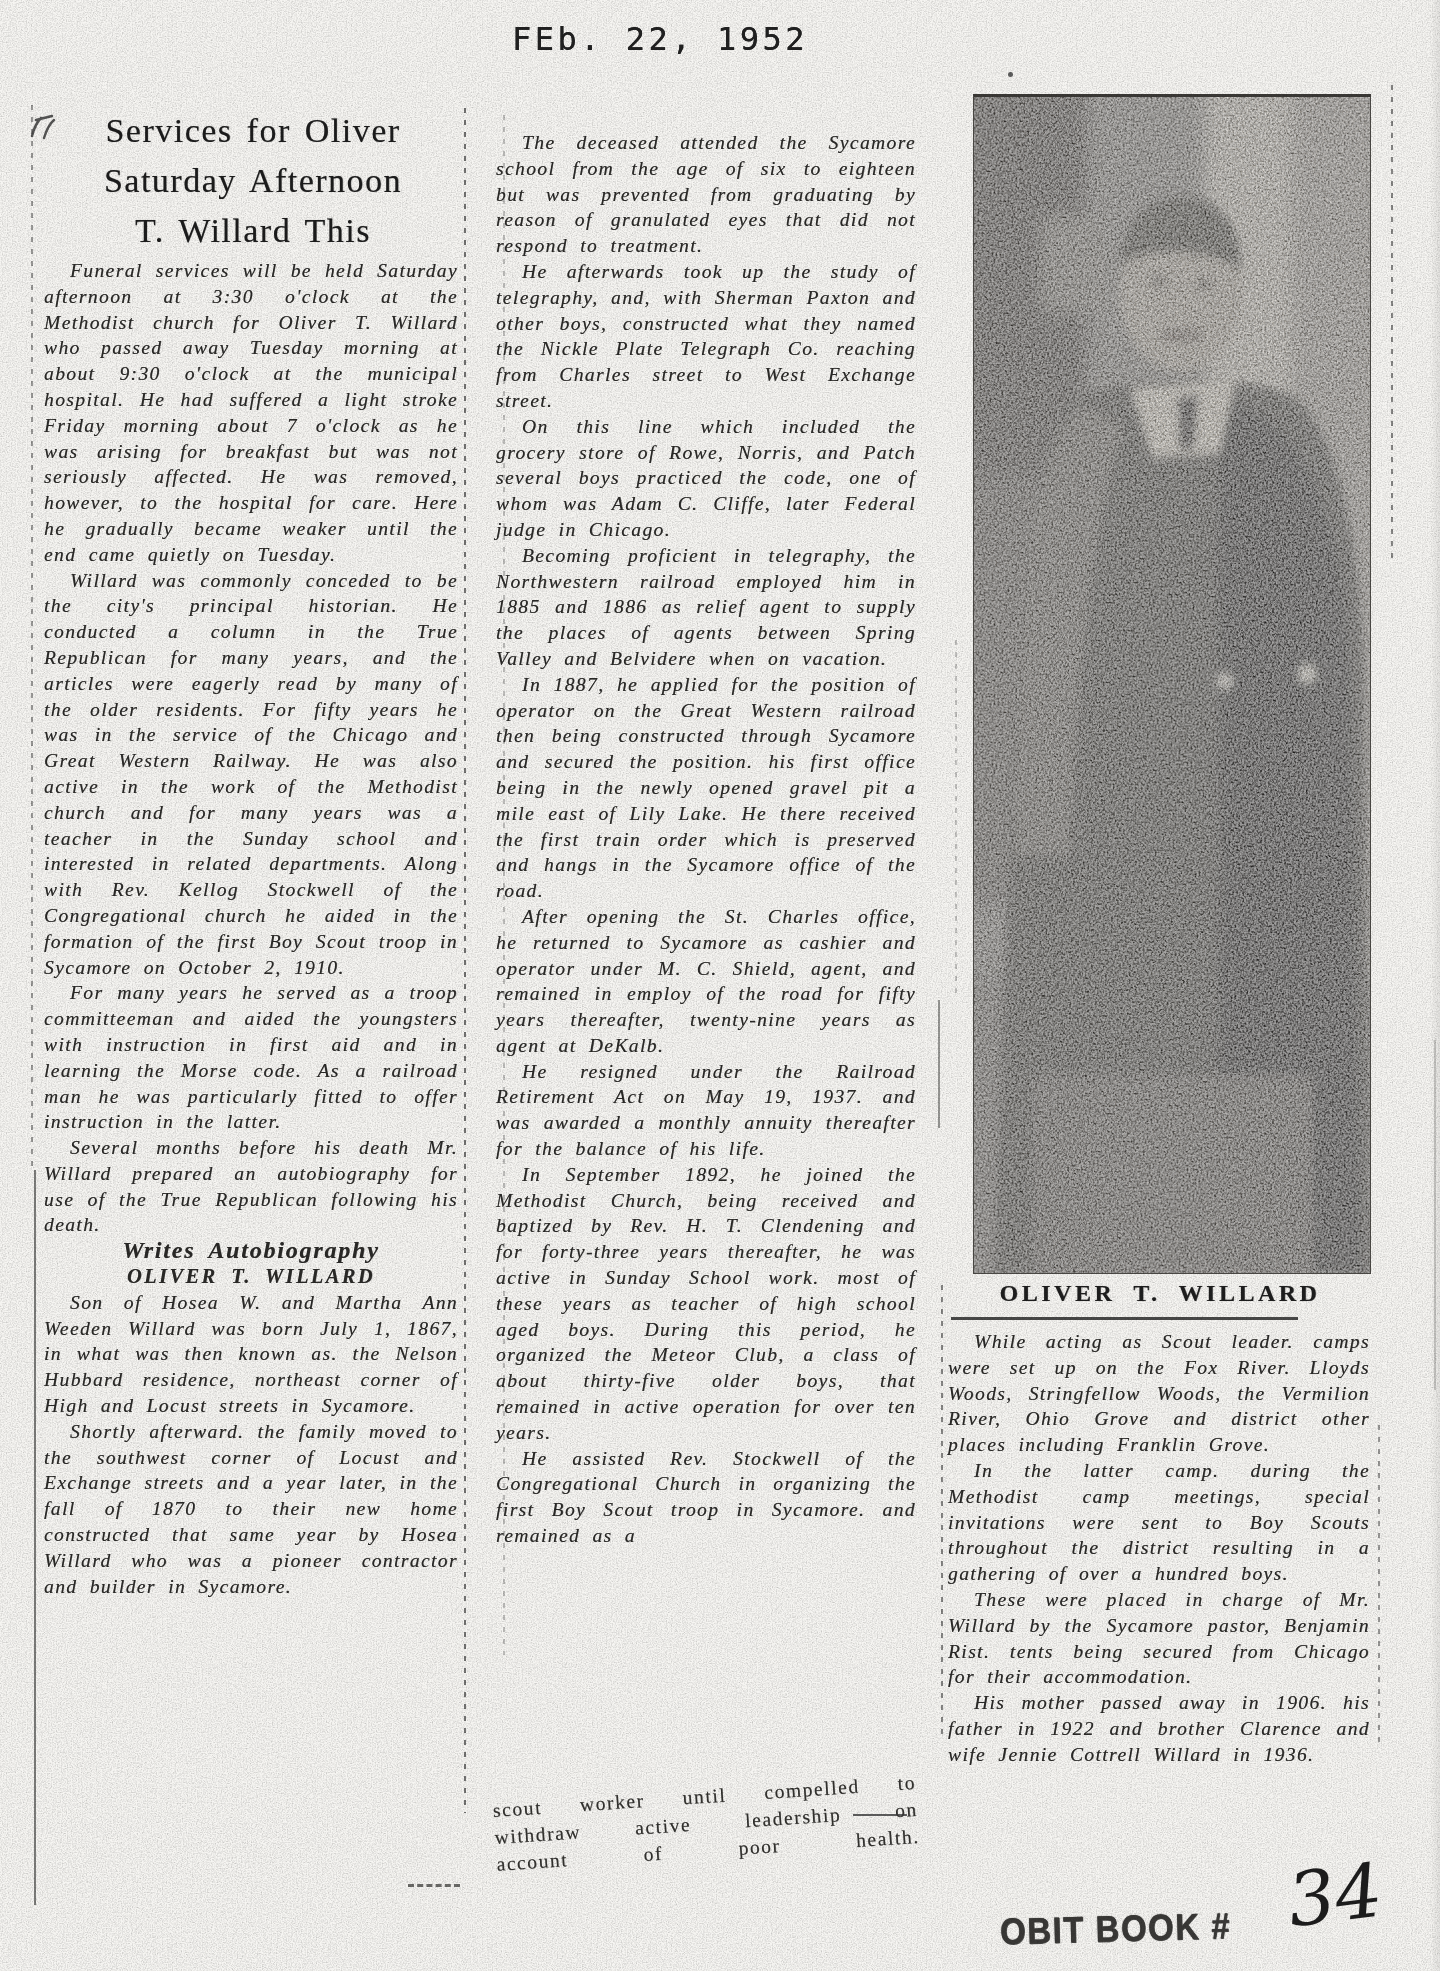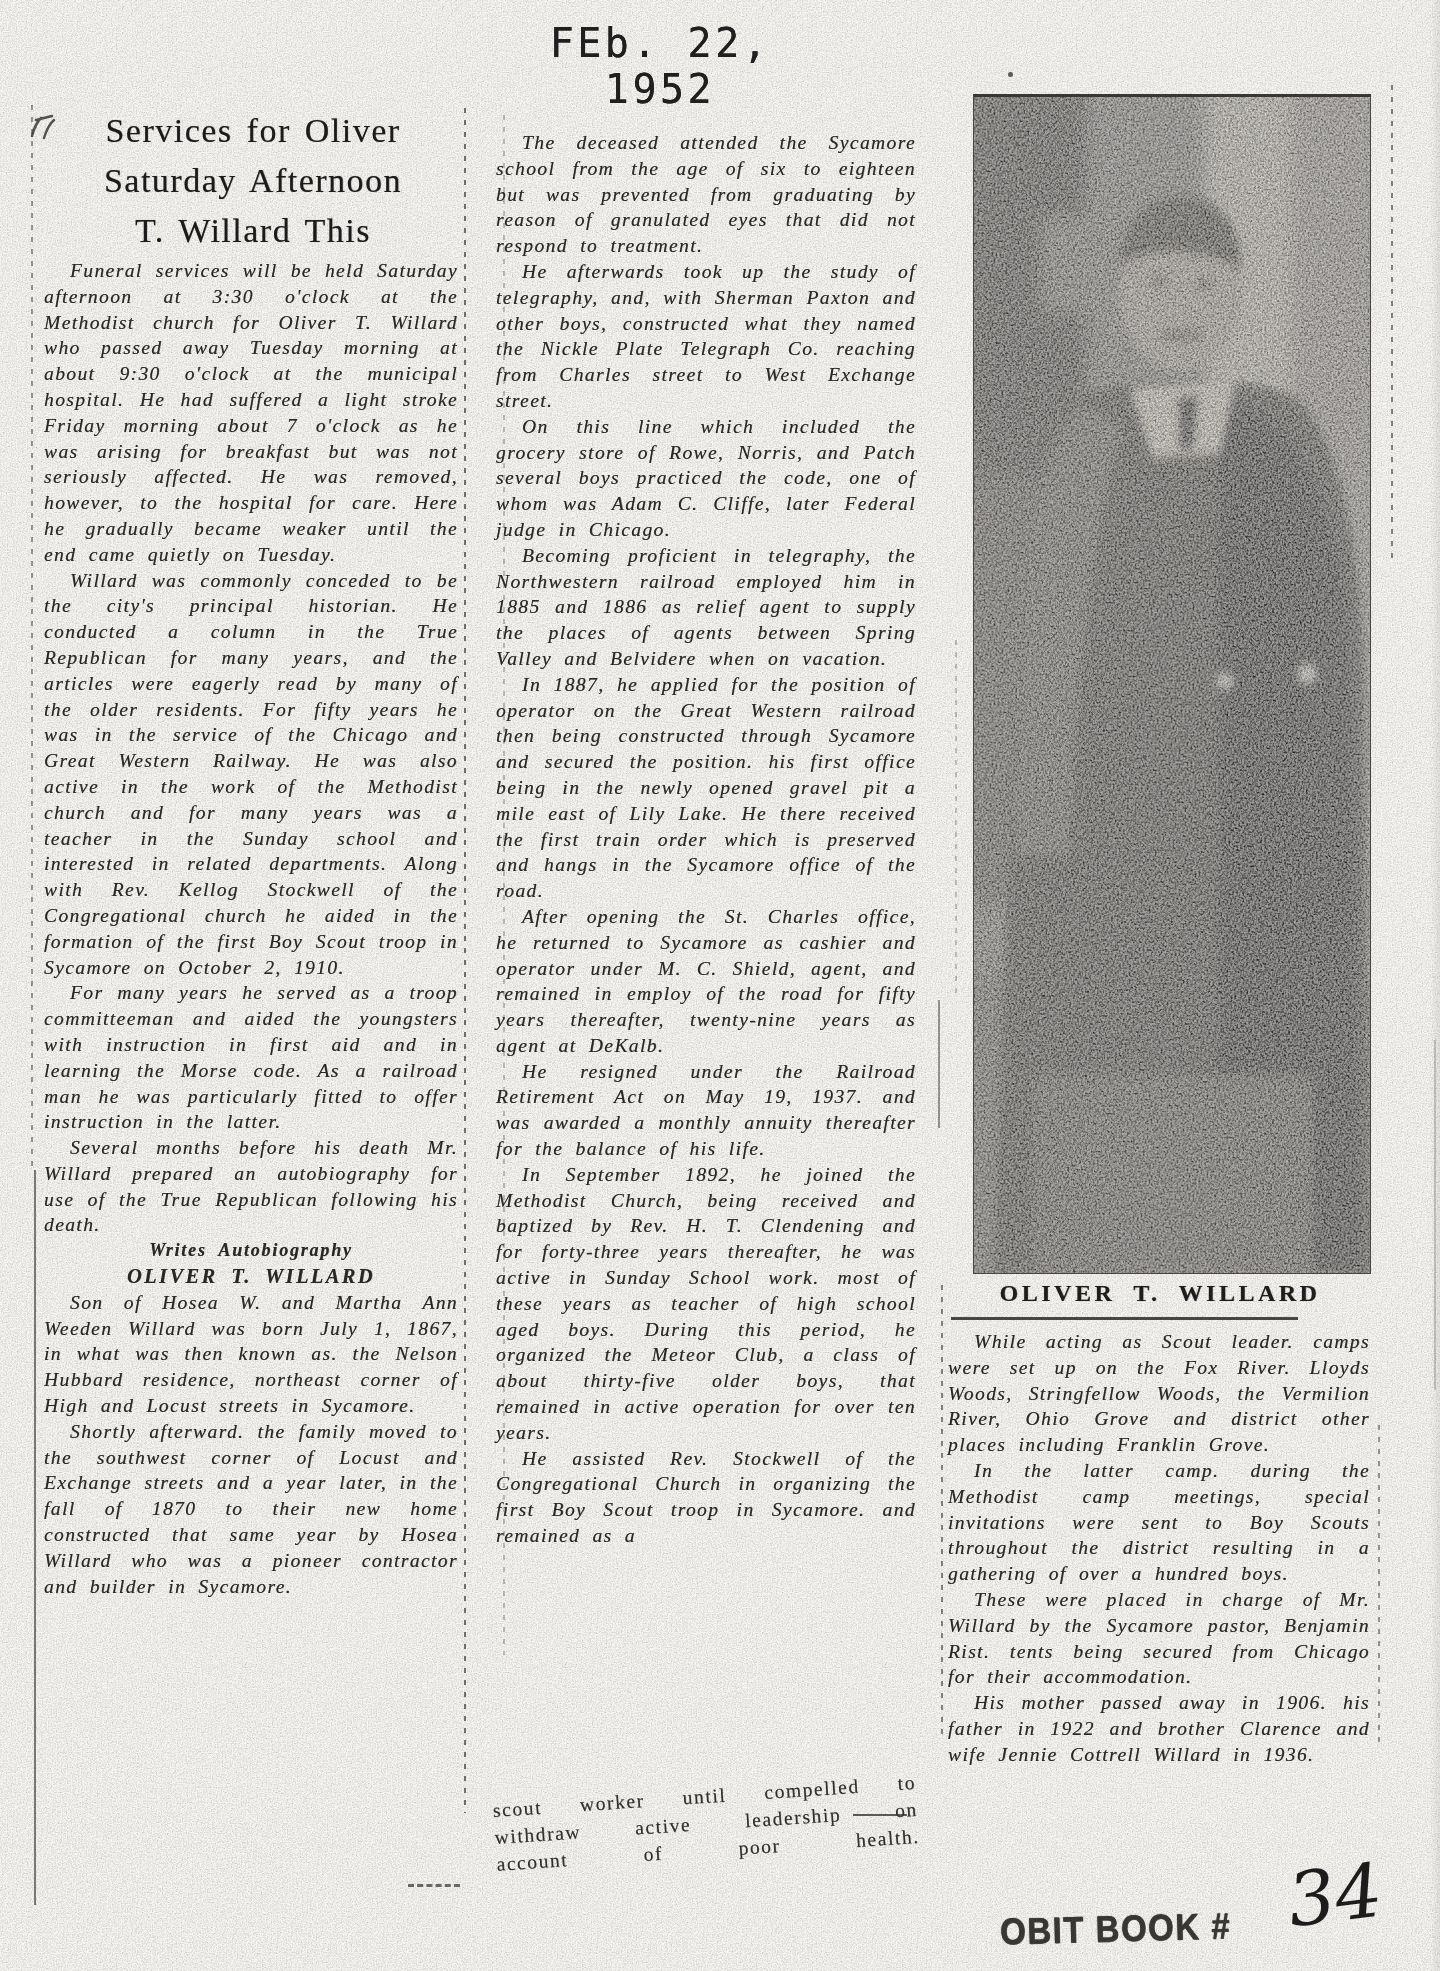--- a/index.html
+++ b/index.html
@@ -9,42 +9,42 @@
     font-family:"Liberation Serif", serif;
   }
   .sheet::after{
     content:''; position:absolute; right:0; top:0; bottom:0; width:10px;
     background:linear-gradient(90deg, rgba(0,0,0,0), rgba(0,0,0,0.07));
     pointer-events:none;
   }
   .date-stamp{
     position:absolute; left:500px; top:20px; width:320px;
     font-family:"DejaVu Sans Mono", monospace;
-    font-size:40px; letter-spacing:3.5px; color:#222; text-align:center;
+    font-size:32px; letter-spacing:3.5px; color:#222; text-align:center;
     text-shadow:0 0 0.6px #222;
   }
   .headline{
     position:absolute; left:44px; top:106px; width:418px;
     font-weight:400; font-size:34px; line-height:50px;
     letter-spacing:1.5px; word-spacing:4px; color:#1d1d1d; text-align:center;
     text-shadow:0.3px 0.3px 0.7px rgba(20,20,20,.5);
   }
   .col{
     position:absolute; text-align:justify;
     font-size:19.5px; line-height:25.8px;
     letter-spacing:1.4px; word-spacing:6px;
     color:#2b2a28; hyphens:auto;
     text-shadow:0.3px 0.3px 0.5px rgba(30,30,30,.5);
   }
   .left-col  {left:44px;  top:258px;  width:414px;}
   .mid-col   {left:496px; top:130px;  width:420px;}
   .right-col {left:948px; top:1329px; width:422px;}
   .col p{margin:0;font-style:italic;}
   .para-p{text-indent:26px;}
-  .para-subhead{text-align:center; font-weight:700; font-size:18px; letter-spacing:1.8px; margin:2px 0 1px 0; text-indent:0;}
+  .para-subhead{text-align:center; font-weight:700; font-size:24px; letter-spacing:1.8px; margin:2px 0 1px 0; text-indent:0;}
   .para-caps{text-align:center; font-weight:700; font-size:20.5px; letter-spacing:2.4px; margin:2px 0 1px 0; text-indent:0;}
   .skew-col{
     position:absolute; left:492px; top:1797px; width:424px;
     transform:rotate(-3.8deg); transform-origin:left top;
     font-size:19.5px; line-height:27px; letter-spacing:1.6px; word-spacing:7px;
     color:#343330; text-shadow:0.3px 0.3px 0.6px rgba(40,40,40,.45);
   }
   .skew-line{text-align:justify; text-align-last:justify;}
   .photo{
     position:absolute; left:973px; top:94px; width:398px; height:1180px;

